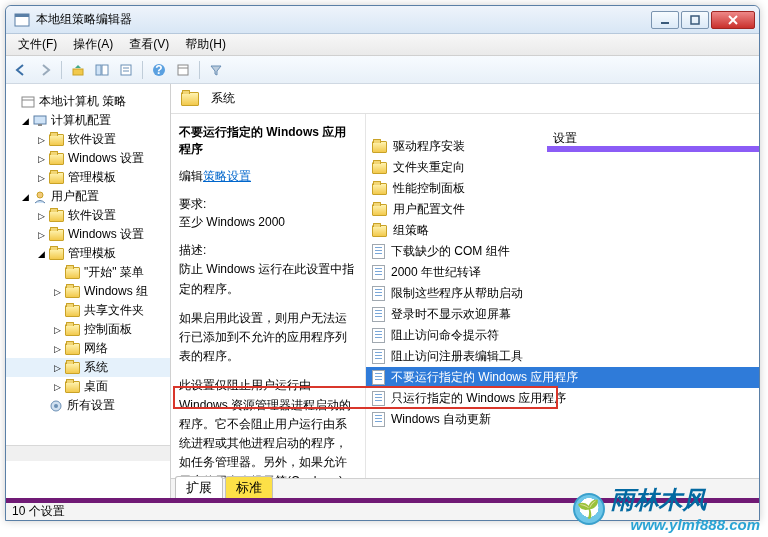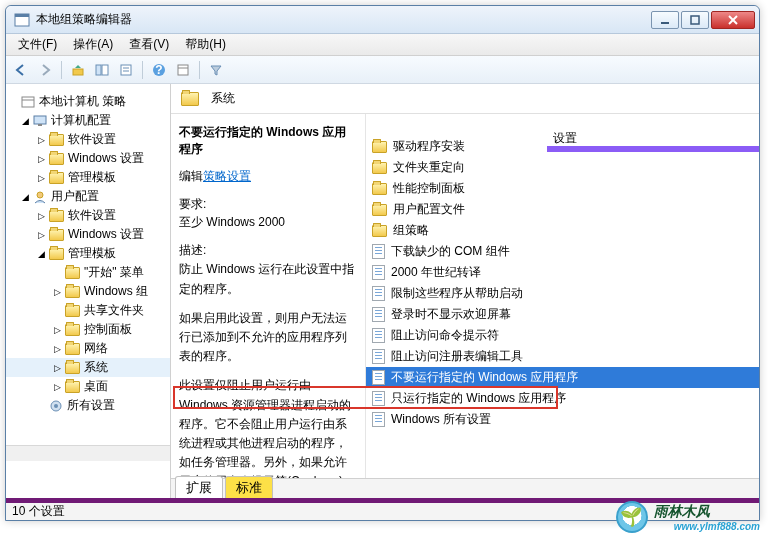--- a/index.html
+++ b/index.html
@@ -39,22 +39,22 @@
 .reg-icon { width: 13px; height: 15px; border: 1px solid #a0a8b0; background: #fff; margin-right: 6px; position: relative; }
 .reg-icon::after { content: ""; position: absolute; top: 2px; left: 2px; right: 2px; height: 1px; background: #7aa7d8; box-shadow: 0 3px 0 #7aa7d8, 0 6px 0 #7aa7d8; }
 .red-box { border: 2px solid #d9362b; position: absolute; pointer-events: none; }
 .tabs-row { height: 20px; border-top: 1px solid #d0d0d0; display: flex; align-items: flex-end; padding-left: 4px; background: #f4f4f4; }
 .tab { padding: 2px 10px; border: 1px solid #c0c0c0; border-bottom: none; background: #fff; margin-right: 2px; font-size: 13px; border-radius: 3px 3px 0 0; position: relative; top: 1px; }
 .tab.inactive { background: #fde047; }
 .statusbar { height: 22px; border-top: 5px solid #701a75; display: flex; align-items: center; padding-left: 6px; background: #f4f4f4; }
 .watermark { position: absolute; right: 8px; bottom: 4px; display: flex; align-items: center; gap: 6px; }
 .wm-logo { width: 32px; height: 32px; border-radius: 50%; background: radial-gradient(circle at 50% 45%, #fff 0 45%, #6ec6e8 46% 100%); border: 2px solid #3aa0cc; display: flex; align-items: center; justify-content: center; color: #2a7; font-size: 18px; }
 .wm-text { display: flex; flex-direction: column; font-style: italic; font-weight: bold; }
-.wm-cn { color: #14532d; font-size: 14px; }
-.wm-url { color: #2aa3d4; font-size: 10px; margin-left: 20px; }
+.wm-cn { color: #0369a1; font-size: 24px; }
+.wm-url { color: #2aa3d4; font-size: 15px; margin-left: 20px; }
 .scrollbar-h { height: 16px; background: #f0f0f0; border-top: 1px solid #d8d8d8; }
 svg { display: block; }
 </style>
 </head>
 <body>
 
 <div class="window">
   <div class="titlebar">
     <svg class="titlebar-icon" viewBox="0 0 16 16">
         <rect x="1" y="2" width="14" height="12" fill="#fff" stroke="#5a7fa6"></rect>
@@ -315,21 +315,21 @@
             <div class="list-item sel">
               <span class="reg-icon"></span>
               <span>不要运行指定的 Windows 应用程序</span>
             </div>
             <div class="list-item">
               <span class="reg-icon"></span>
               <span>只运行指定的 Windows 应用程序</span>
             </div>
             <div class="list-item">
               <span class="reg-icon"></span>
-              <span>Windows 所有设置</span>
+              <span>Windows 自动更新</span>
             </div>
             <div class="red-box" style="top: 272px; left: 2px; width: 385px; height: 23px;"></div>
         </div>
       </div>
       <div class="tabs-row">
         <div class="tab">扩展</div>
         <div class="tab inactive">标准</div>
       </div>
     </div>
   </div>

